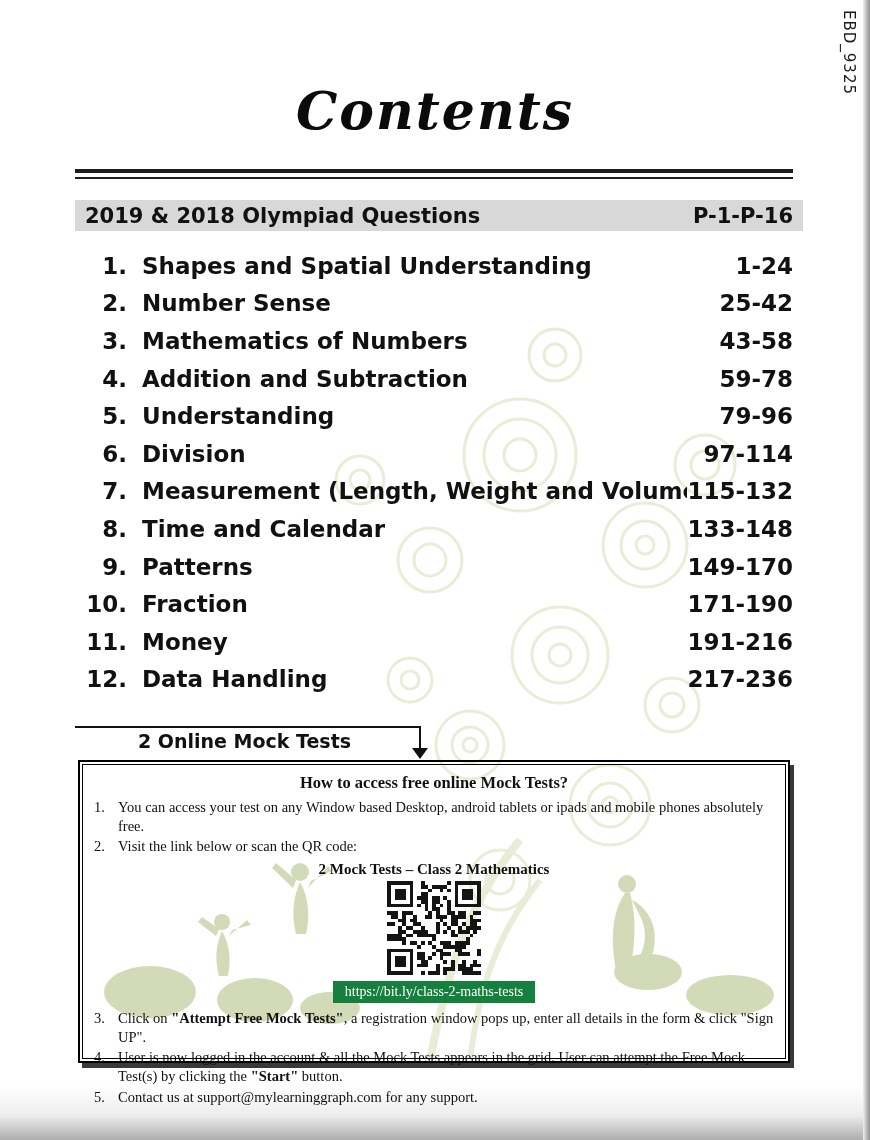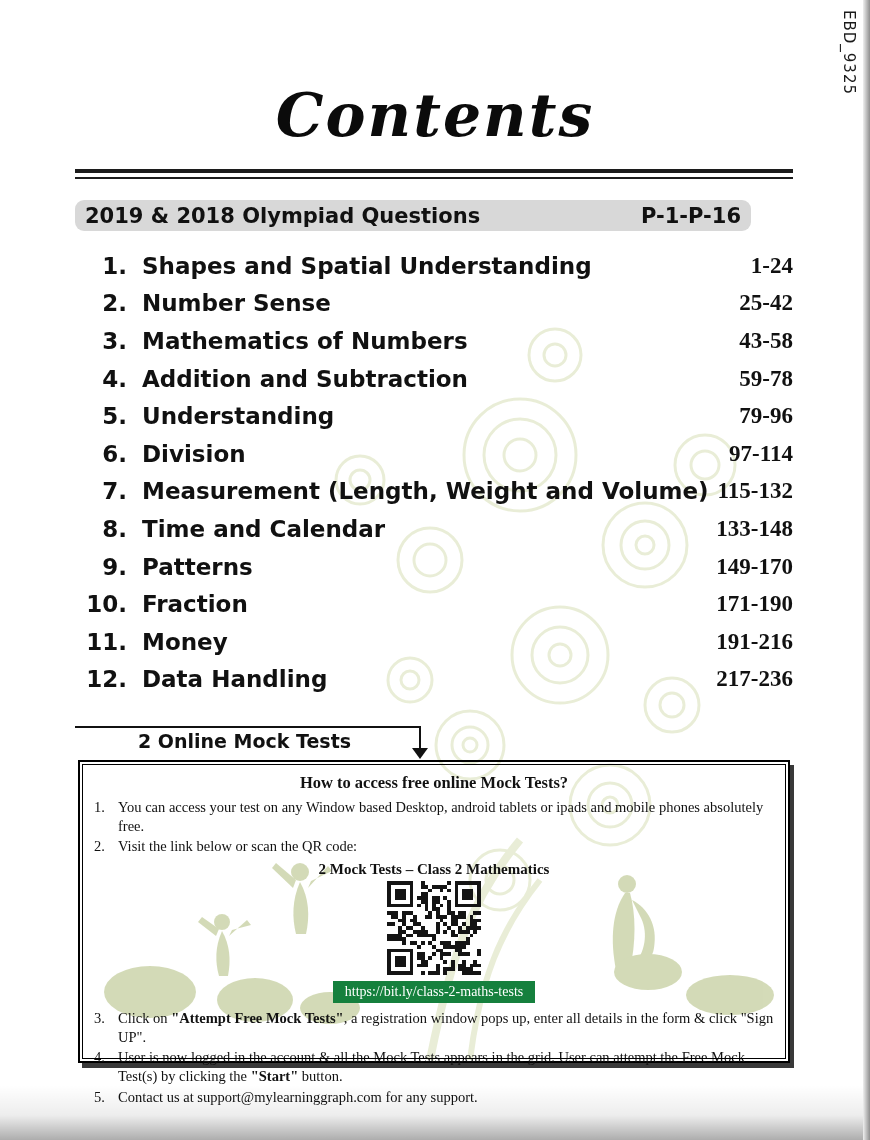--- a/index.html
+++ b/index.html
@@ -14,38 +14,38 @@
   .edge-bottom{position:absolute;bottom:0;left:0;width:100%;height:55px;
     background:linear-gradient(to bottom,rgba(0,0,0,0) 0%,rgba(0,0,0,.07) 55%,rgba(0,0,0,.32) 100%);z-index:2;}
   .edge-label{
     position:absolute;top:10px;right:12px;writing-mode:vertical-rl;
     font-size:15px;letter-spacing:1px;color:#1a1a1a;z-index:3;
     font-family:"DejaVu Sans", sans-serif;
   }
   .contents-title{
     position:absolute;top:80px;left:0;width:100%;text-align:center;margin:0;
     font-family:"DejaVu Serif", serif;font-style:italic;font-weight:bold;
-    font-size:60px;letter-spacing:2px;color:#0b0b0b;
+    font-size:52px;letter-spacing:2px;color:#0b0b0b;
   }
   .title-rule{
     position:absolute;top:169px;left:75px;width:718px;height:4px;
     border-top:4px solid #1c1c1c;border-bottom:2px solid #1c1c1c;
   }
   .header-bar{
-    position:absolute;top:200px;left:75px;width:676px;height:31px;
+    position:absolute;top:200px;left:75px;width:728px;height:31px;
     background:#d8d8d8;display:flex;align-items:center;justify-content:space-between;
-    padding:0 10px;box-sizing:border-box;border-radius:9px;
+    padding:0 10px;box-sizing:border-box;
   }
   .header-label{font-size:21px;font-weight:700;}
   .header-pages{font-size:21px;font-weight:600;}
   .toc{position:absolute;top:247px;left:75px;width:718px;}
   .toc-row{display:flex;align-items:center;height:37.6px;font-size:23px;font-weight:600;}
   .toc-num{width:52px;text-align:right;margin-right:15px;flex:none;}
   .toc-title{flex:1;white-space:nowrap;overflow:hidden;}
-  .toc-pages{margin-left:auto;text-align:left;flex:none;font-family:Liberation Serif, serif;}
+  .toc-pages{margin-left:auto;text-align:left;flex:none;}
   .callout-line-h{position:absolute;top:726px;left:75px;width:346px;height:2px;background:#111;}
   .callout-line-v{position:absolute;top:726px;left:419px;width:2px;height:24px;background:#111;}
   .callout-arrow{position:absolute;top:748px;left:412px;width:0;height:0;
     border-left:8px solid transparent;border-right:8px solid transparent;border-top:11px solid #111;}
   .callout-text{position:absolute;top:730px;left:138px;font-size:19px;font-weight:700;}
   .mock-box{
     position:absolute;top:760px;left:78px;width:712px;height:303px;box-sizing:border-box;
     border:2px solid #000;box-shadow:4px 5px 0 rgba(35,35,35,.9);
     padding:8px 14px 8px 14px;font-family:"Liberation Serif", serif;font-size:14.5px;line-height:1.28;
   }

